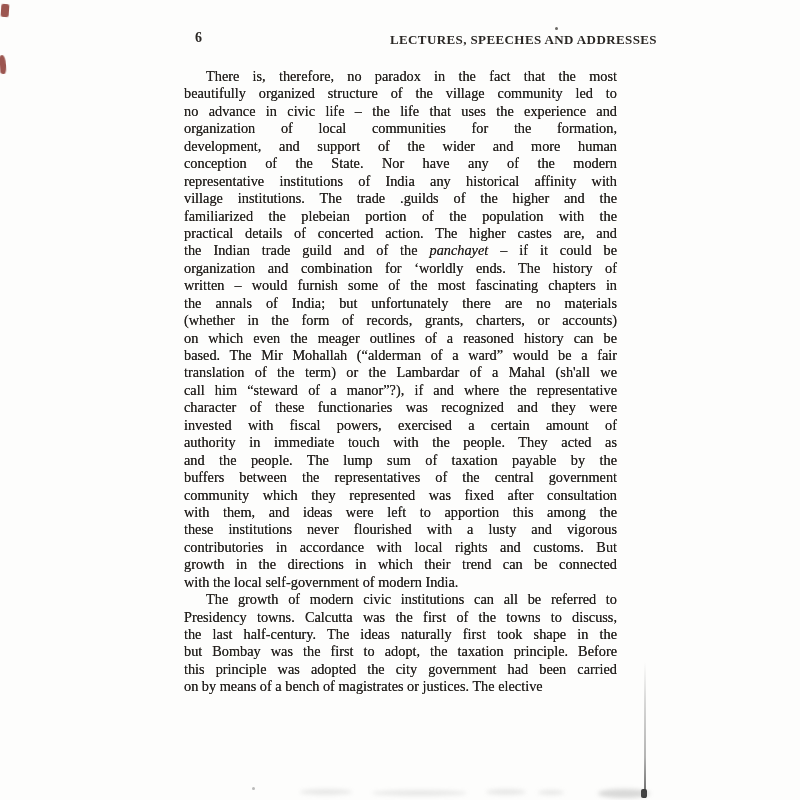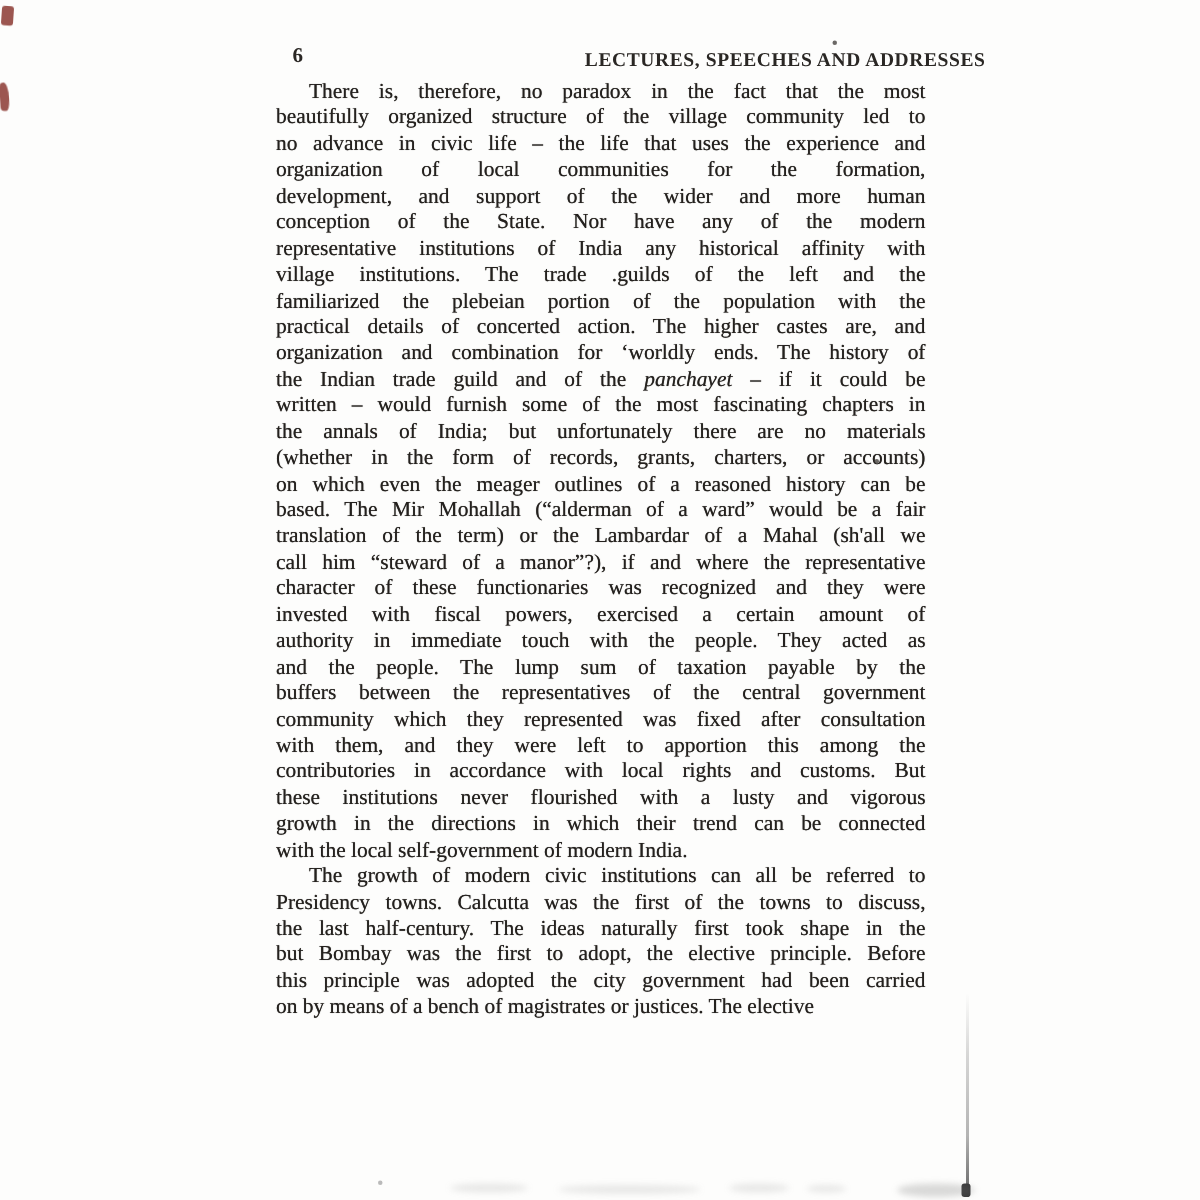--- a/index.html
+++ b/index.html
@@ -36,21 +36,21 @@
     font-size: 13px;
     font-weight: bold;
     letter-spacing: 0.4px;
     color: #2a2724;
     white-space: nowrap;
   }
   
   #body-text {
     position: absolute;
     left: 184px;
-    top: 53px;
+    top: 68px;
     width: 433px;
     font-size: 14.3px;
     line-height: 17.45px;
     color: #24211e;
     text-shadow: 0 0 0.45px rgba(38,35,32,0.85);
   }
   .line {
     text-align: justify;
     text-align-last: justify;
     height: 17.45px;
@@ -119,47 +119,47 @@
   <div id="running-head">LECTURES, SPEECHES AND ADDRESSES</div>
 
   <div id="body-text">
       <div class="line first">There is, therefore, no paradox in the fact that the most</div>
       <div class="line">beautifully organized structure of the village community led to</div>
       <div class="line">no advance in civic life – the life that uses the experience and</div>
       <div class="line">organization of local communities for the formation,</div>
       <div class="line">development, and support of the wider and more human</div>
       <div class="line">conception of the State. Nor have any of the modern</div>
       <div class="line">representative institutions of India any historical affinity with</div>
-      <div class="line">village institutions. The trade .guilds of the left and the</div>
+      <div class="line">village institutions. The trade .guilds of the higher and the</div>
       <div class="line">familiarized the plebeian portion of the population with the</div>
       <div class="line">practical details of concerted action. The higher castes are, and</div>
+      <div class="line">the Indian trade guild and of the <i>panchayet</i> – if it could be</div>
       <div class="line">organization and combination for ‘worldly ends. The history of</div>
-      <div class="line">the Indian trade guild and of the <i>panchayet</i> – if it could be</div>
       <div class="line">written – would furnish some of the most fascinating chapters in</div>
       <div class="line">the annals of India; but unfortunately there are no materials</div>
       <div class="line">(whether in the form  of records, grants, charters, or accounts)</div>
       <div class="line">on which even the meager outlines of a reasoned history can be</div>
       <div class="line">based. The Mir Mohallah (“alderman of a ward” would be a fair</div>
       <div class="line">translation of the term) or the Lambardar of a Mahal (sh'all we</div>
       <div class="line">call him “steward of a manor”?), if and where the representative</div>
       <div class="line">character of these functionaries was recognized and they were</div>
       <div class="line">invested with fiscal powers, exercised a certain amount of</div>
       <div class="line">authority in immediate touch with the people. They acted as</div>
       <div class="line">and the people. The lump sum of taxation payable by the</div>
       <div class="line">buffers between the representatives of the central government</div>
       <div class="line">community which they represented was fixed after consultation</div>
-      <div class="line">with them, and they were left to apportion this among the</div>
+      <div class="line">with them, and ideas were left to apportion this among the</div>
+      <div class="line">these institutions never flourished with a lusty and vigorous</div>
       <div class="line">contributories in accordance with local rights and customs. But</div>
-      <div class="line">these institutions never flourished with a lusty and vigorous</div>
       <div class="line">growth in the directions in which their trend can be connected</div>
       <div class="line para-end">with the local self-government of modern India.</div>
       <div class="line first">The growth of modern civic institutions can all be referred to</div>
       <div class="line">Presidency towns. Calcutta was the first of the towns to discuss,</div>
       <div class="line">the last half-century. The ideas naturally first took shape in the</div>
-      <div class="line">but Bombay was the first to adopt, the elective principle. Before</div>
+      <div class="line">but Bombay was the first to adopt, the taxation principle. Before</div>
       <div class="line">this principle was adopted the city government had been carried</div>
       <div class="line para-end">on by means of a bench of magistrates or justices. The elective</div>
     </div>
 
   <div id="red-mark-1" class="red-mark"></div>
   <div id="red-mark-2" class="red-mark"></div>
   <div id="scan-line-artifact"></div>
   <div id="scan-line-tip"></div>
   <div id="smudge-1" class="smudge"></div>
   <div id="smudge-2" class="smudge"></div>

